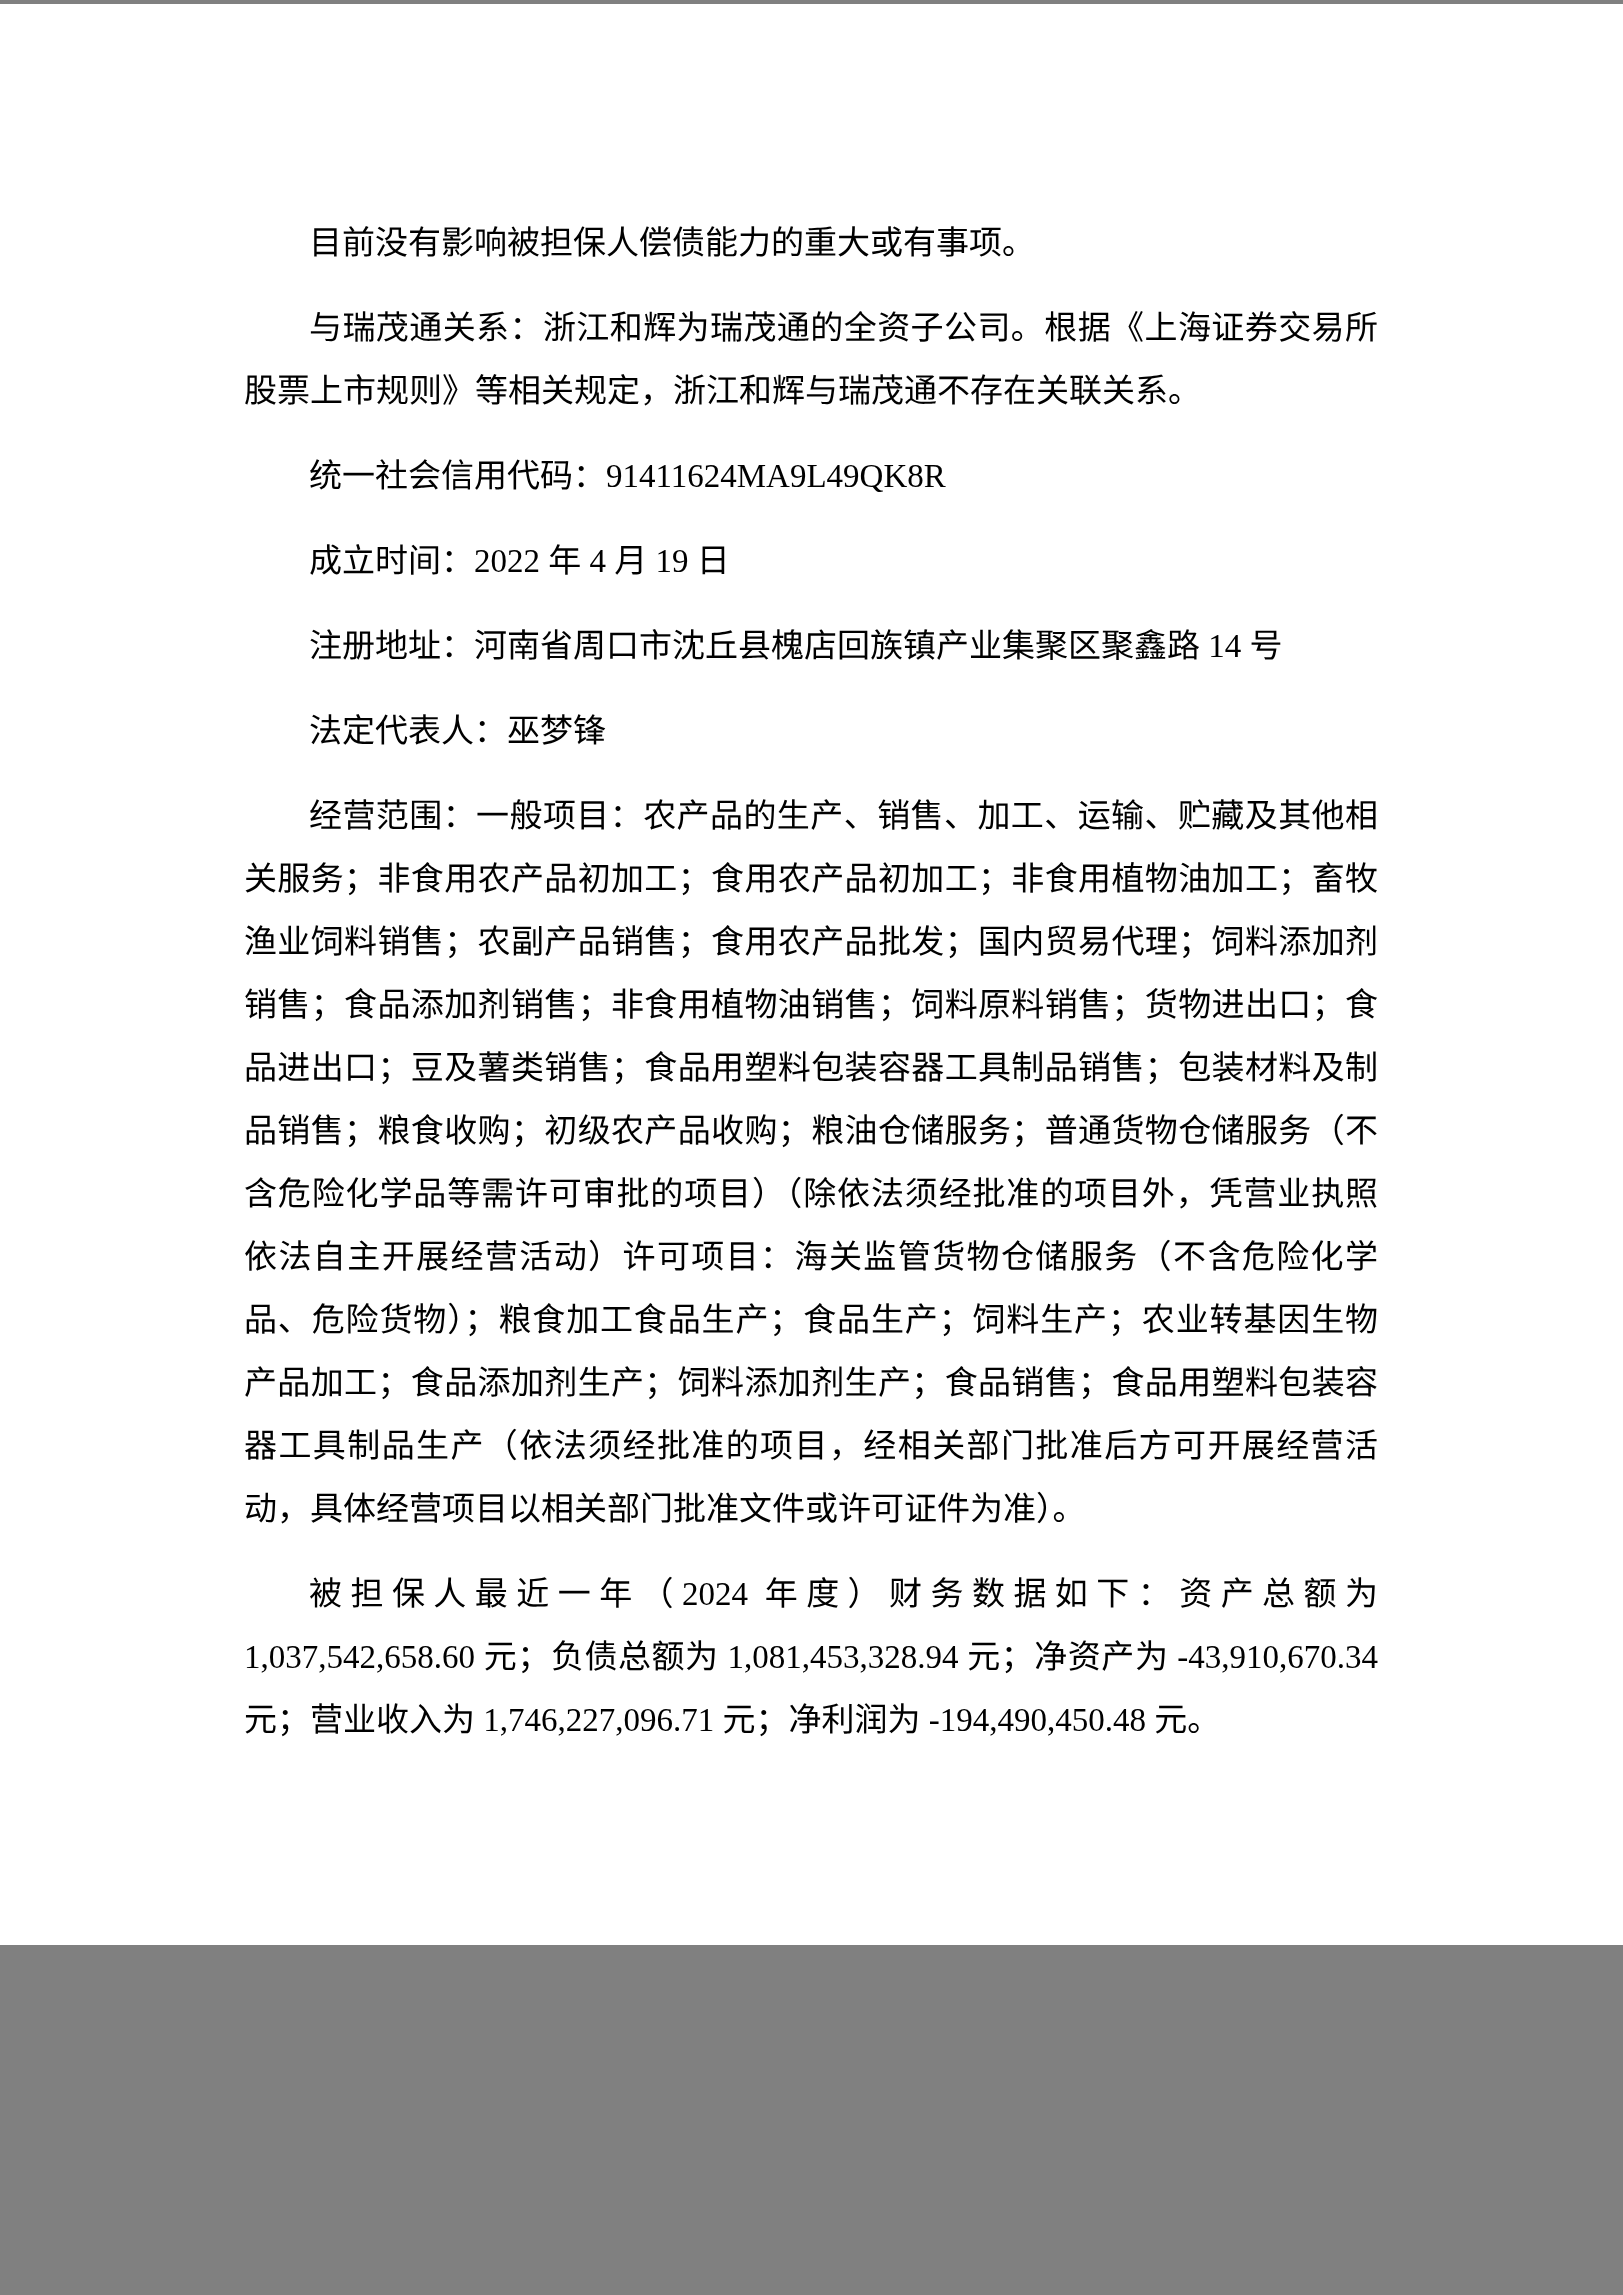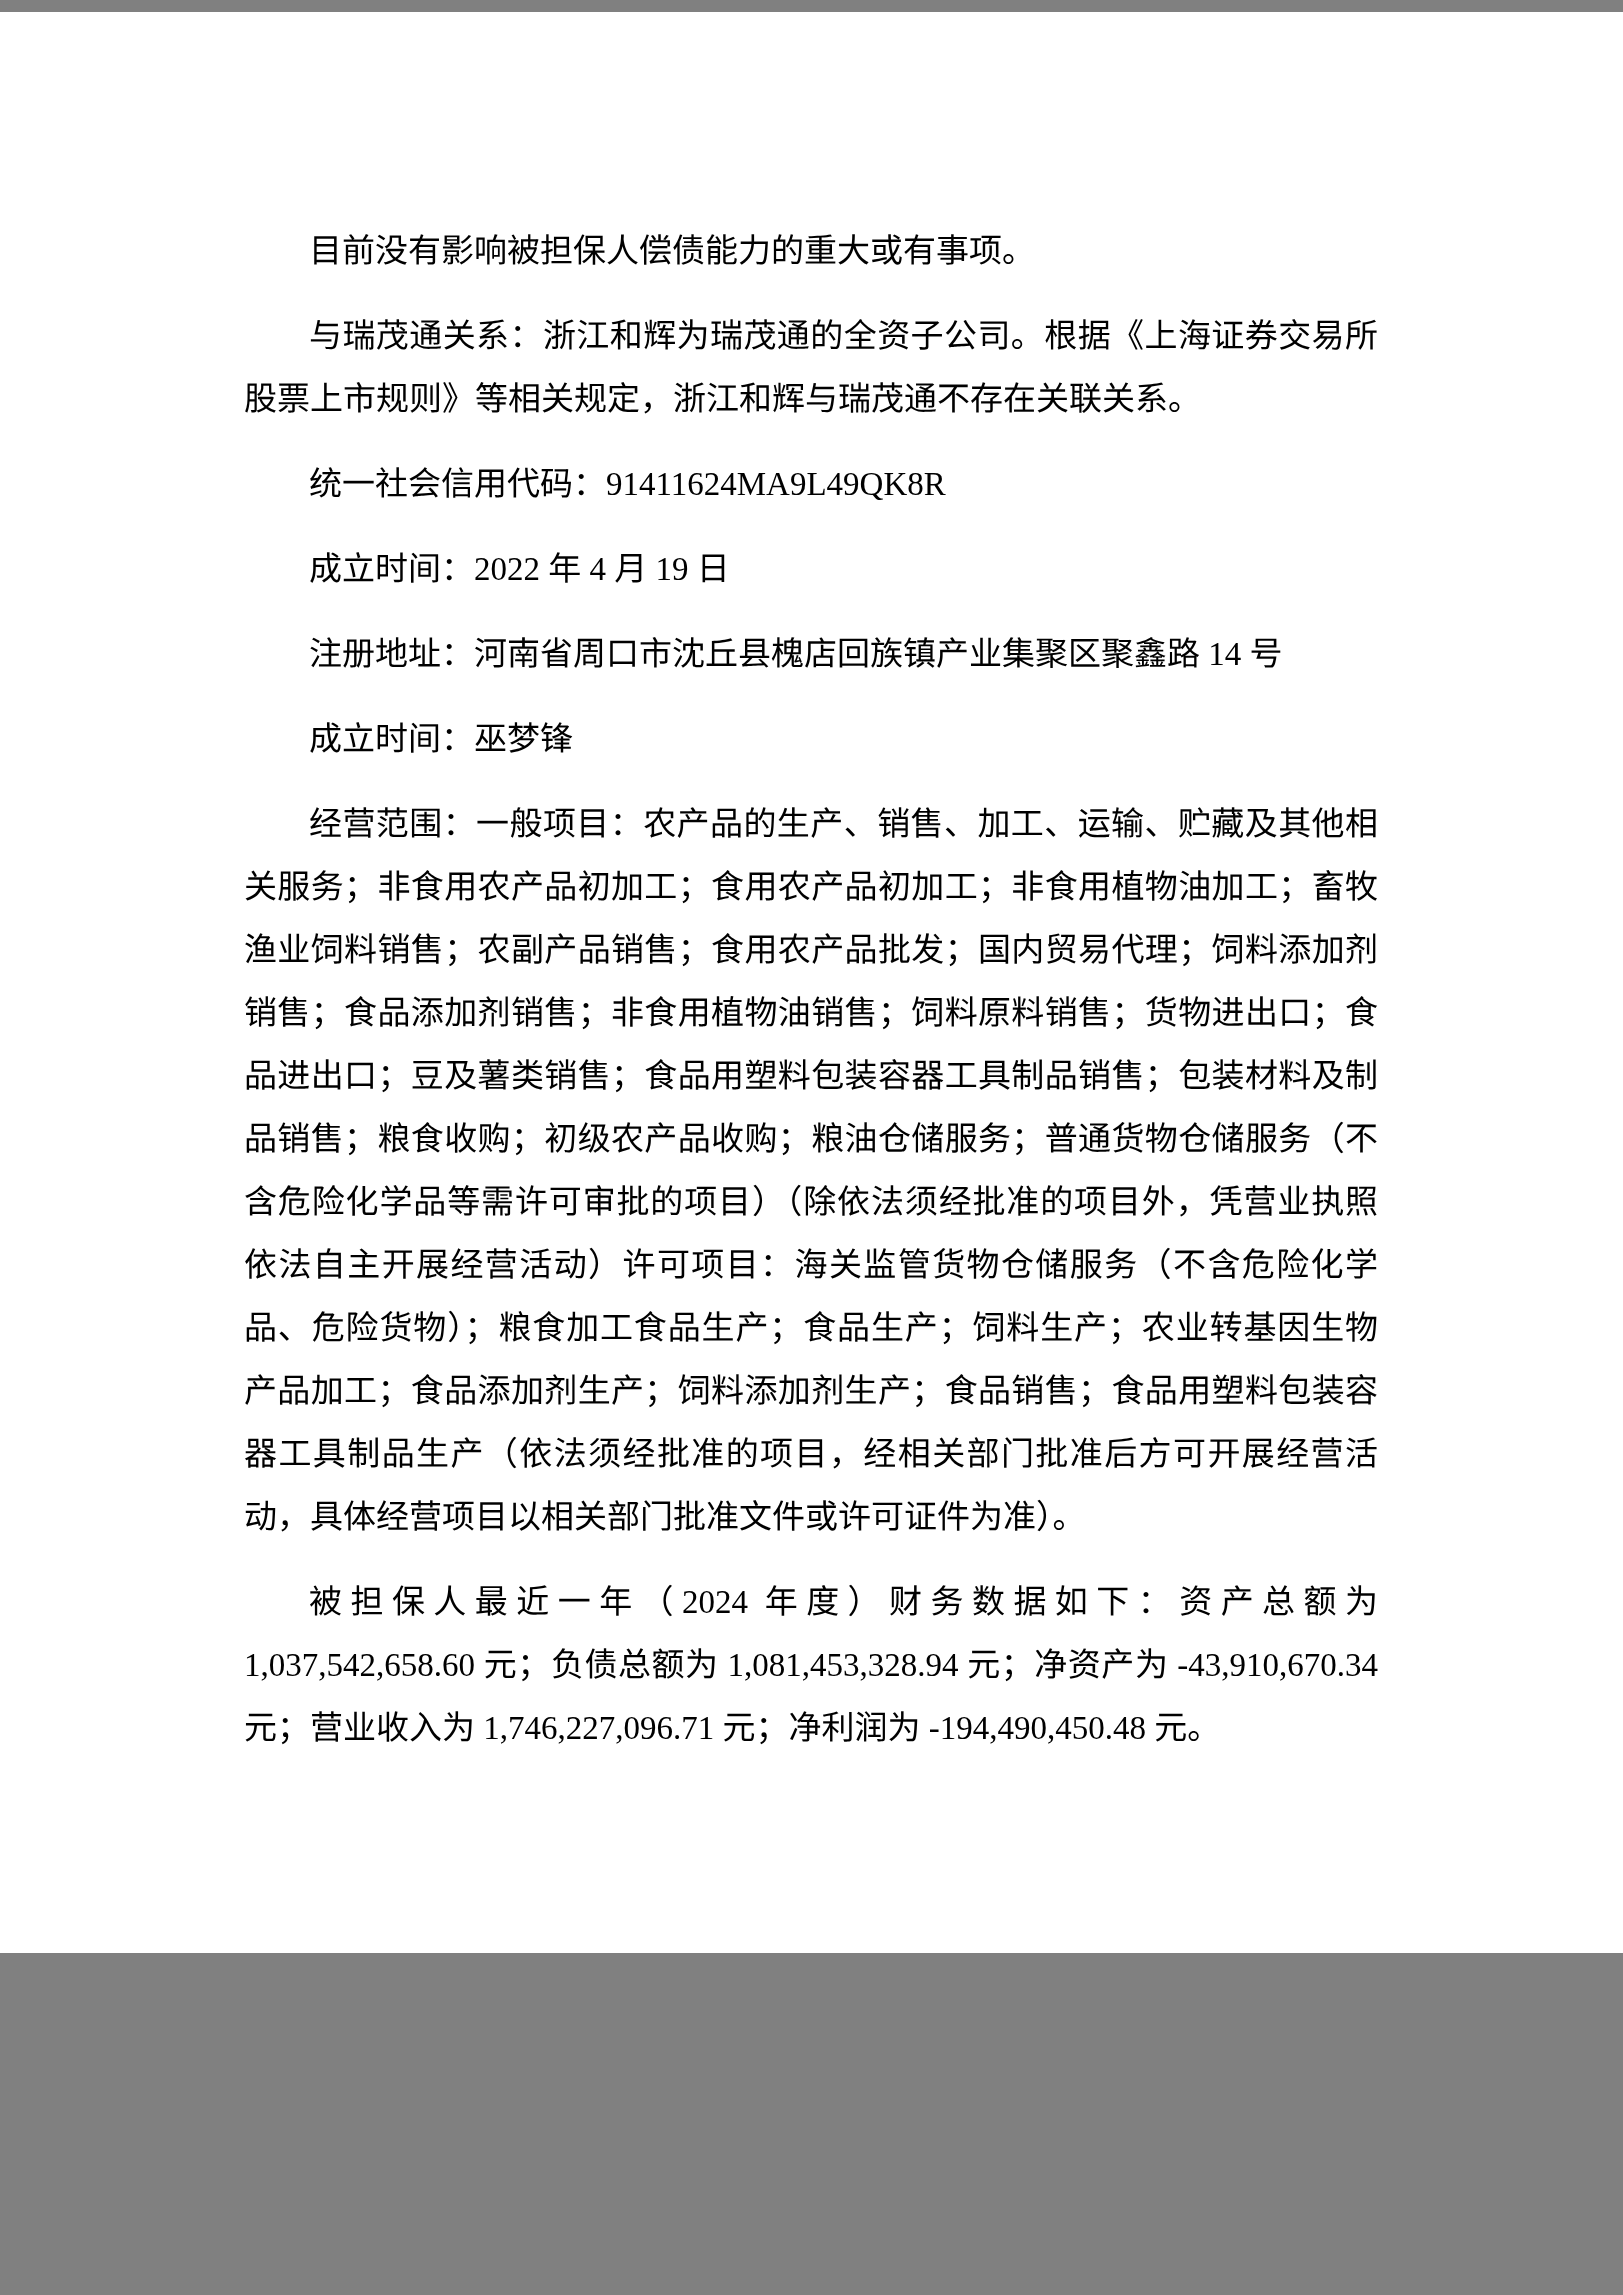--- a/index.html
+++ b/index.html
@@ -4,21 +4,21 @@
 <style>
   html, body {
     margin: 0;
     padding: 0;
     background: #808080;
   }
   .page {
     position: relative;
     width: 1623px;
     height: 1941px;
-    margin: 12px auto;
+    margin: 4px auto;
     background: #ffffff;
     overflow: hidden;
     box-sizing: border-box;
     padding: 208px 245px 0 244px;
   }
   .content {
     width: 1134px;
   }
   .content p {
     margin: 0 0 22px 0;
@@ -38,18 +38,18 @@
 </head>
 <body>
 
 <div class="page">
   <div class="content">
     <p>目前没有影响被担保人偿债能力的重大或有事项。</p>
     <p>与瑞茂通关系：浙江和辉为瑞茂通的全资子公司。根据《上海证券交易所股票上市规则》等相关规定，浙江和辉与瑞茂通不存在关联关系。</p>
     <p>统一社会信用代码：91411624MA9L49QK8R</p>
     <p>成立时间：2022 年 4 月 19 日</p>
     <p>注册地址：河南省周口市沈丘县槐店回族镇产业集聚区聚鑫路 14 号</p>
-    <p>成立时间：巫梦锋</p>
+    <p>法定代表人：巫梦锋</p>
     <p>经营范围：一般项目：农产品的生产、销售、加工、运输、贮藏及其他相关服务；非食用农产品初加工；食用农产品初加工；非食用植物油加工；畜牧渔业饲料销售；农副产品销售；食用农产品批发；国内贸易代理；饲料添加剂销售；食品添加剂销售；非食用植物油销售；饲料原料销售；货物进出口；食品进出口；豆及薯类销售；食品用塑料包装容器工具制品销售；包装材料及制品销售；粮食收购；初级农产品收购；粮油仓储服务；普通货物仓储服务（不含危险化学品等需许可审批的项目）（除依法须经批准的项目外，凭营业执照依法自主开展经营活动）许可项目：海关监管货物仓储服务（不含危险化学品、危险货物）；粮食加工食品生产；食品生产；饲料生产；农业转基因生物产品加工；食品添加剂生产；饲料添加剂生产；食品销售；食品用塑料包装容器工具制品生产（依法须经批准的项目，经相关部门批准后方可开展经营活动，具体经营项目以相关部门批准文件或许可证件为准）。</p>
     <p>被担保人最近一年（2024 年度）财务数据如下：资产总额为 1,037,542,658.60 元；负债总额为 1,081,453,328.94 元；净资产为 -43,910,670.34 元；营业收入为 1,746,227,096.71 元；净利润为 -194,490,450.48 元。</p>
   </div>
 </div>
 
 
 </body></html>

